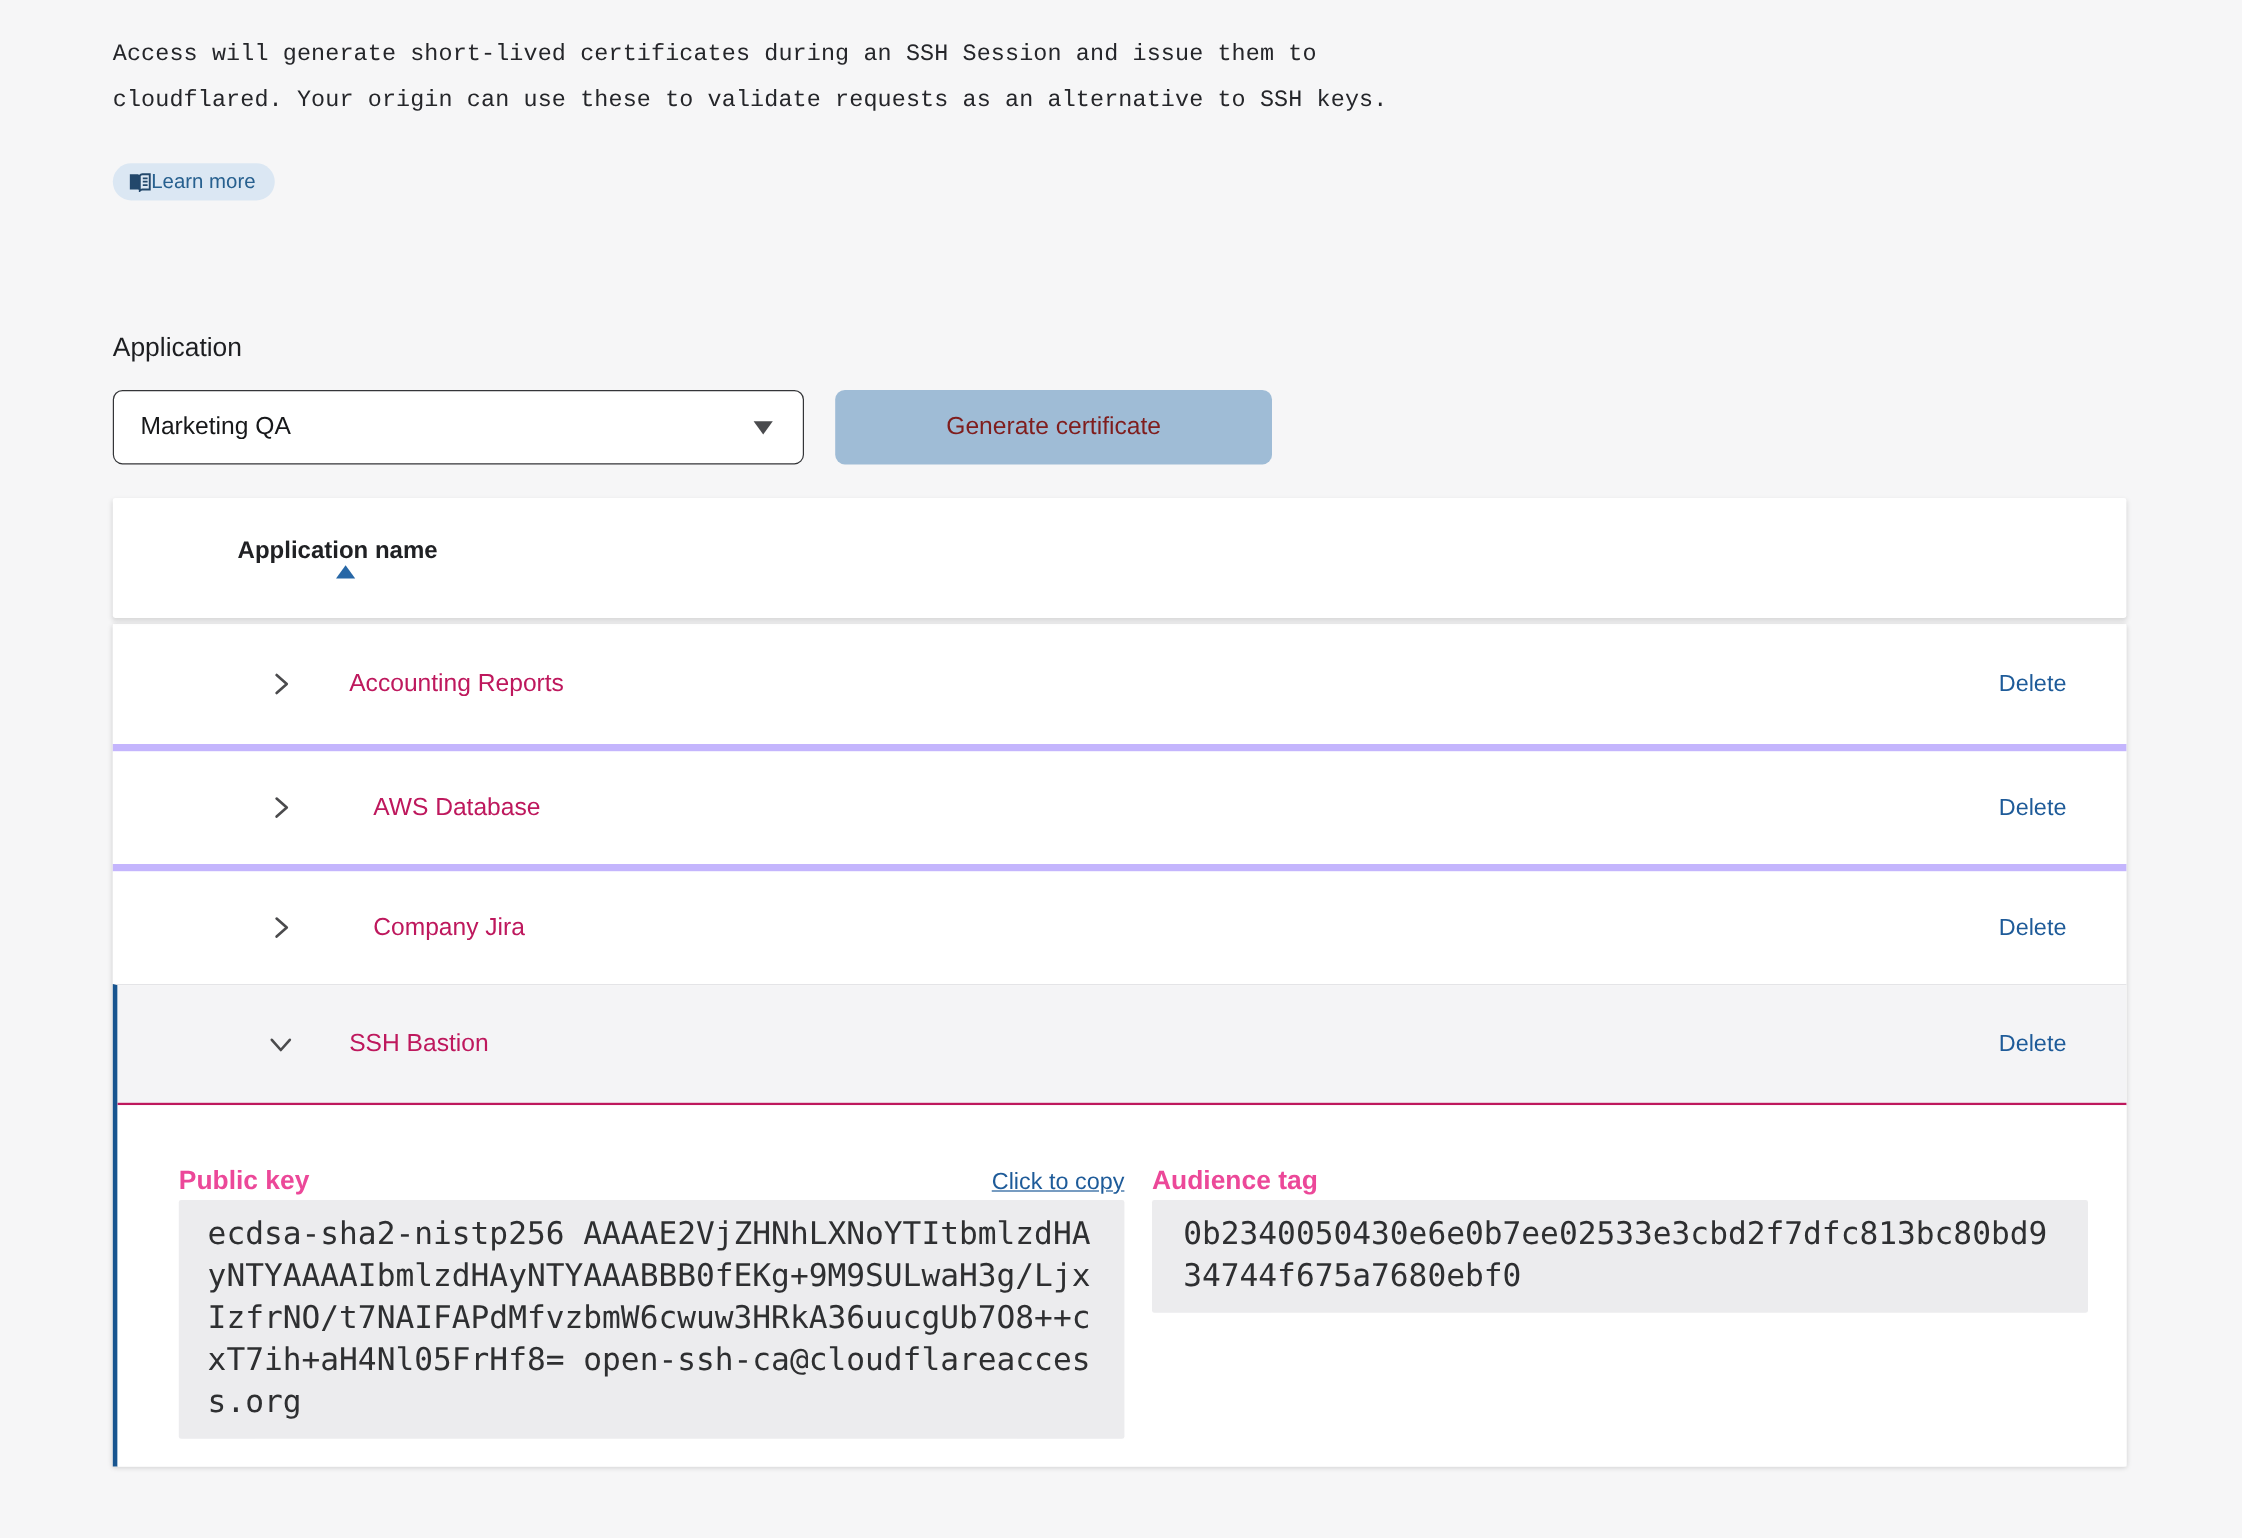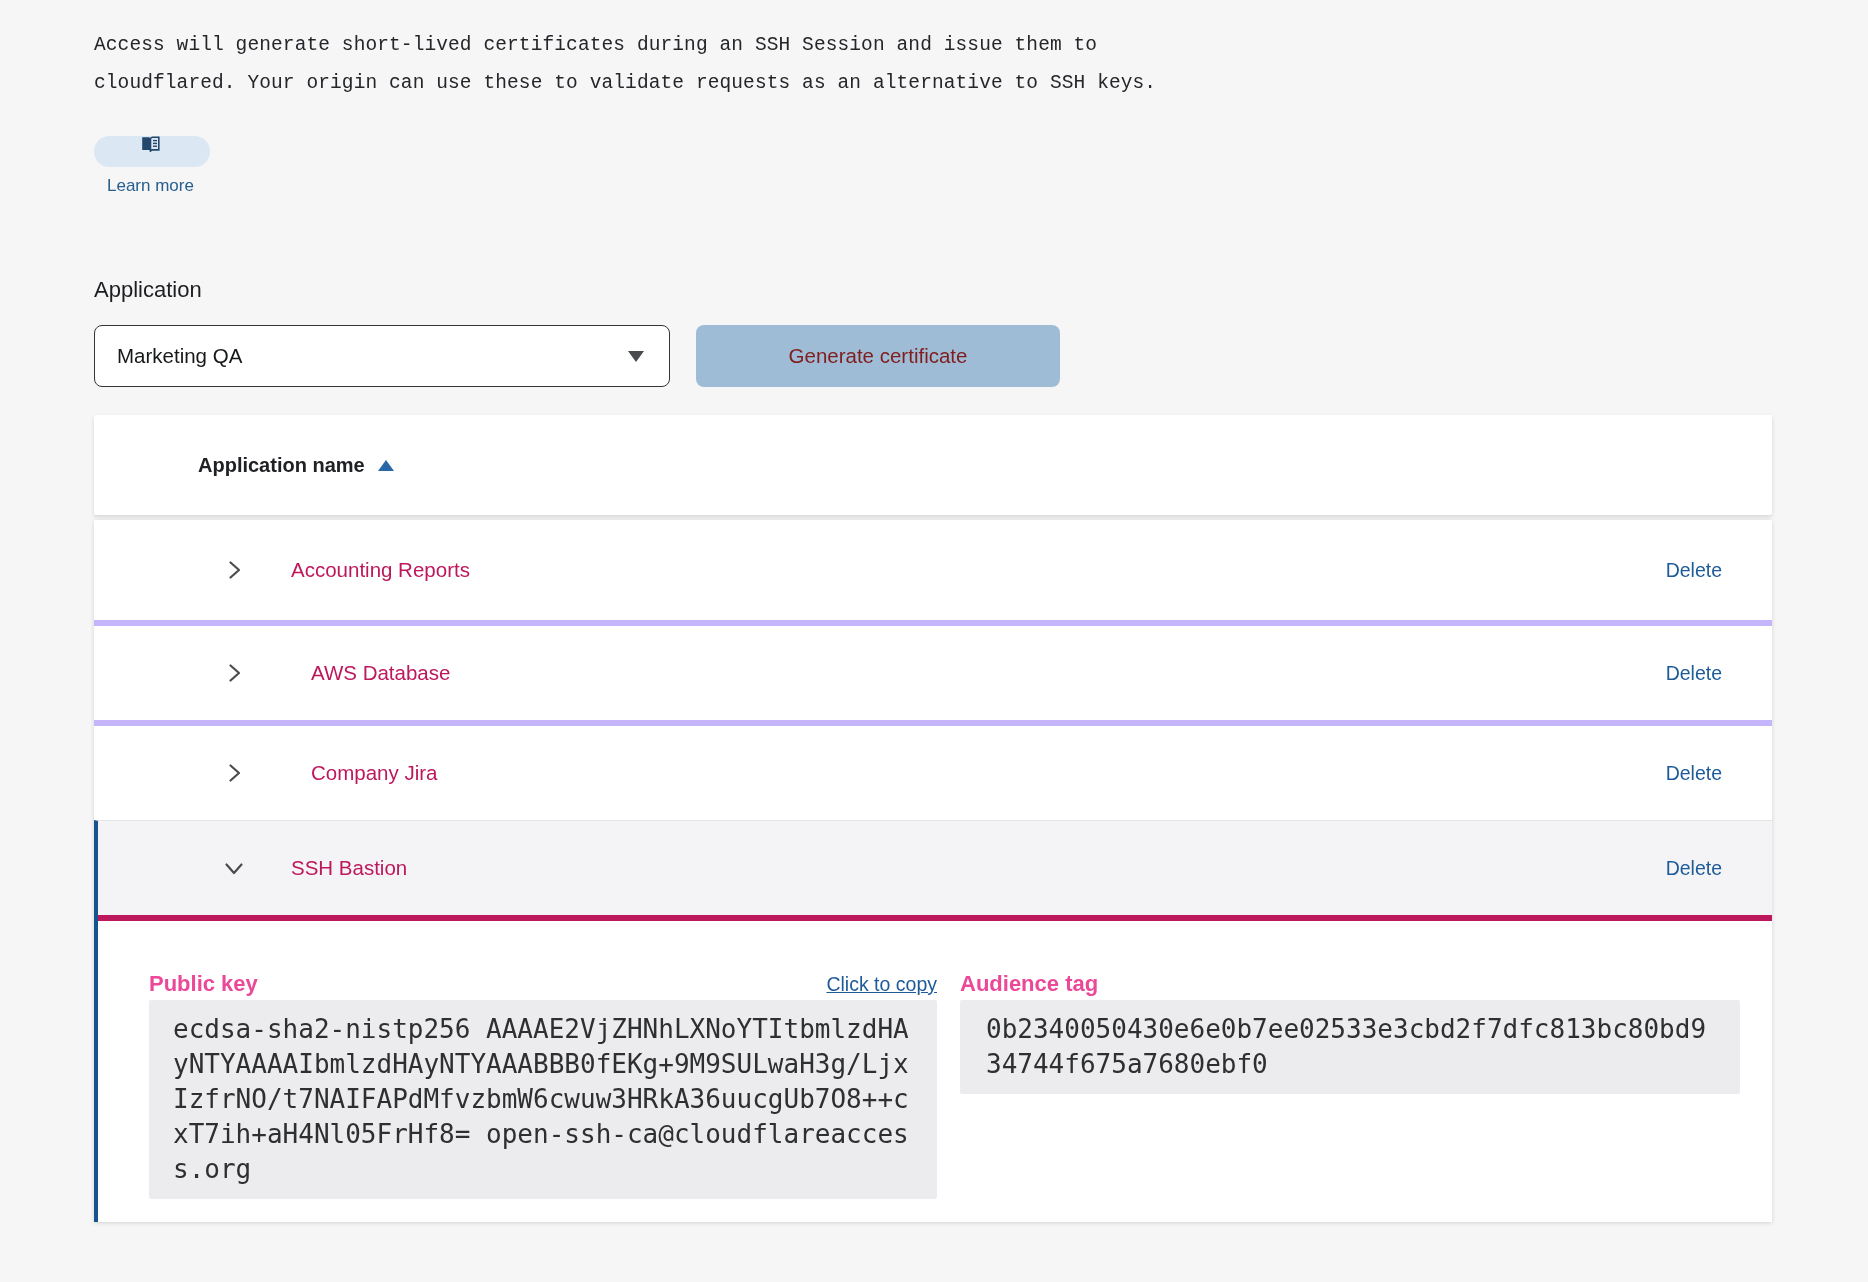--- a/index.html
+++ b/index.html
@@ -10,24 +10,24 @@
     color: #1f2023;
   }
   .page { padding: 26px 96px 0 94px; }
 
   
   .intro { font-size: 19.5px; line-height: 38px; color: #25262a; letter-spacing: .1px; font-family: Liberation Mono, monospace; }
 
   
   .learn-more {
     margin-top: 34px;
-    display: inline-flex; align-items: center; gap: 24px;
+    display: inline-flex; align-items: center; gap: 0;
     height: 31px; padding: 0 16px 0 13px;
     background: #dbe7f3; border: none; border-radius: 16px;
-    color: #27608f; font-size: 17px; font-family: inherit; cursor: pointer; flex-direction: column;
+    color: #27608f; font-size: 17px; font-family: inherit; cursor: pointer;
   }
   .learn-more svg { display: block; }
 
   
   .app-label { margin-top: 110px; font-size: 22px; font-weight: 400; line-height: 26px; color: #1d1e21; }
   .controls { margin-top: 22px; display: flex; align-items: center; }
   .select {
     position: relative; width: 576px; height: 62px;
     background: #fff; border: 1.6px solid #343538; border-radius: 8px;
     display: flex; align-items: center; cursor: pointer;
@@ -46,39 +46,39 @@
   }
 
   
   .card { background: #fff; border-radius: 2px; }
   .table-header {
     margin-top: 28px; height: 100px; width: 1678px;
     display: flex; align-items: center;
     box-shadow: 0 2px 4px rgba(0,0,0,.13);
     position: relative; z-index: 2;
   }
-  .th { display: flex; align-items: center; padding-left: 104px; font-size: 20px; font-weight: 700; color: #202124; cursor: pointer; }
+  .th { display: flex; align-items: center; padding-left: 104px; font-size: 20px; font-weight: 700; color: #202124; cursor: pointer; flex-direction: column; }
   .sort-asc {
     margin-left: 13px; width: 0; height: 0;
     border-left: 8.5px solid transparent; border-right: 8.5px solid transparent;
     border-bottom: 11.5px solid #2767a6;
   }
   .table-body { margin-top: 5px; width: 1678px; box-shadow: 0 1px 4px rgba(0,0,0,.15); position: relative; z-index: 1; }
 
   .row { display: flex; align-items: center; height: 100px; background: #fff; padding-right: 50px; cursor: pointer; }
   .row + .row { border-top: 6px solid #c4b5fd; gap: 20px; }
   .chev { margin-left: 127px; width: 26px; height: 26px; flex: none; cursor: pointer; }
   .row-label { margin-left: 44px; font-size: 20.5px; color: #be185d; }
   .delete { margin-left: auto; font-size: 19.5px; color: #1e5b99; text-decoration: none; cursor: pointer; }
 
   
   .expanded-region { border-top: 1px solid #e4e4e7; border-left: 4px solid #17548f; background: #fff; }
   .expanded-region .row { background: #f4f4f6; border-top: none; }
   .expanded-region .row .chev { margin-left: 123px; }
-  .expanded-region .row { border-bottom: 6px solid #be185d; }
+  .expanded-region .row { border-bottom: 2px solid #be185d; }
 
   .detail { display: flex; padding: 50px 0 23px 51px; background: #fff; }
   .detail-col.pk { width: 788px; }
   .detail-col.at { width: 780px; margin-left: 23px; }
   .detail-head { display: flex; justify-content: space-between; align-items: baseline; height: 27px; }
   .detail-head h3 { font-size: 22px; font-weight: 700; color: #ec4899; }
   .copy-link { font-size: 19.5px; color: #1e5b99; text-decoration: underline; cursor: pointer; }
   .code-box {
     margin-top: 2px;
     background: #ececee; border-radius: 2px;

